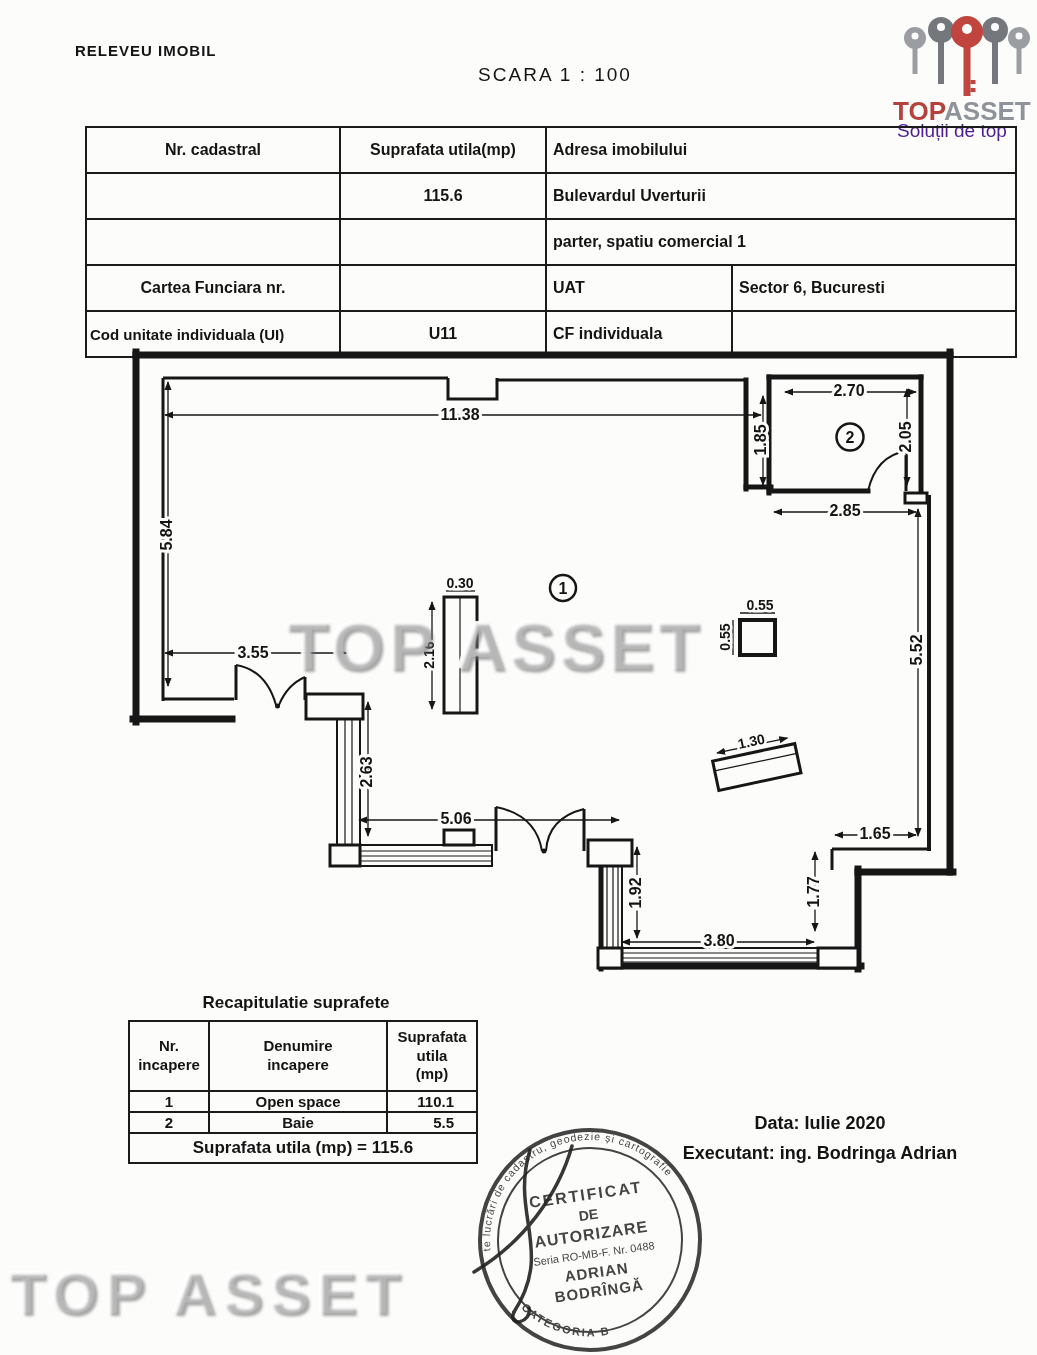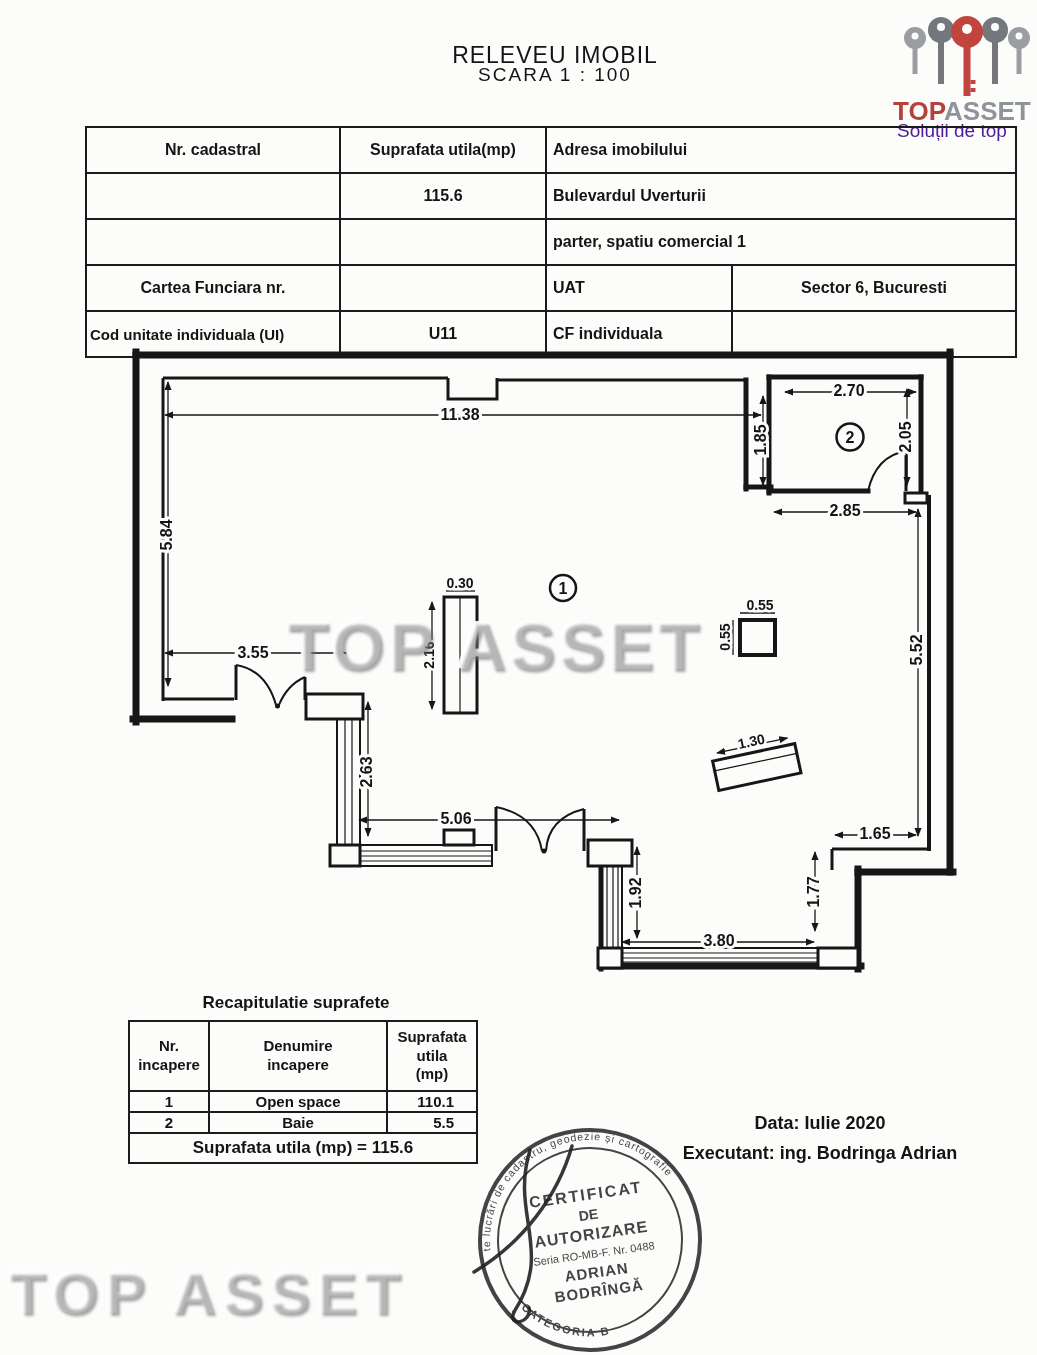--- a/index.html
+++ b/index.html
@@ -1,32 +1,32 @@
 <!DOCTYPE html>
 <html><head>
 <meta charset="utf-8">
 <style>
   html,body{margin:0;padding:0;}
   body{width:1037px;height:1355px;position:relative;background:#fcfcfb;
        font-family:"Liberation Sans",sans-serif;color:#141414;overflow:hidden;}
   .abs{position:absolute;}
   
-  .title{left:75px;top:42px;width:960px;text-align:center;font-size:23px;font-weight:normal;letter-spacing:1px;}
+  .title{left:75px;top:42px;width:960px;text-align:left;font-size:15px;font-weight:bold;letter-spacing:1px;}
   .scale{left:75px;top:64px;width:960px;text-align:center;font-size:19px;font-weight:normal;letter-spacing:2px;}
   
   .brand{left:893px;top:96px;width:144px;font-size:26px;font-weight:bold;letter-spacing:0px;white-space:nowrap;}
   .tagline{left:897px;top:120px;font-size:19px;color:#4c1d95;white-space:nowrap;}
   
   table{border-collapse:collapse;}
   .cadT{left:85px;top:126px;}
   .cadT td{border:2px solid #1b1b1b;font-size:16px;font-weight:600;padding:11px 6px;height:22px;}
   .cadT .c0{width:240px;text-align:center;}
   .cadT .c1{width:192px;text-align:center;}
   .cadT .c2{width:172px;text-align:left;}
-  .cadT .c3{width:270px;text-align:center;}
+  .cadT .c3{width:270px;}
   
   .recapTitle{left:128px;top:993px;width:336px;text-align:center;font-size:17px;font-weight:600;}
   .recT{left:128px;top:1020px;}
   .recT td{border:2px solid #1b1b1b;font-size:15px;font-weight:600;text-align:center;padding:1px 4px;}
   .recT .hdr{white-space:pre-line;line-height:1.25;height:66px;}
   .recT .nr{width:70px;}
   .recT .nm{width:168px;}
   .recT .ar{width:80px;}
   .recT .num{text-align:right;padding-right:22px;}
   .recT .tot{font-size:17px;font-weight:bold;height:26px;}

